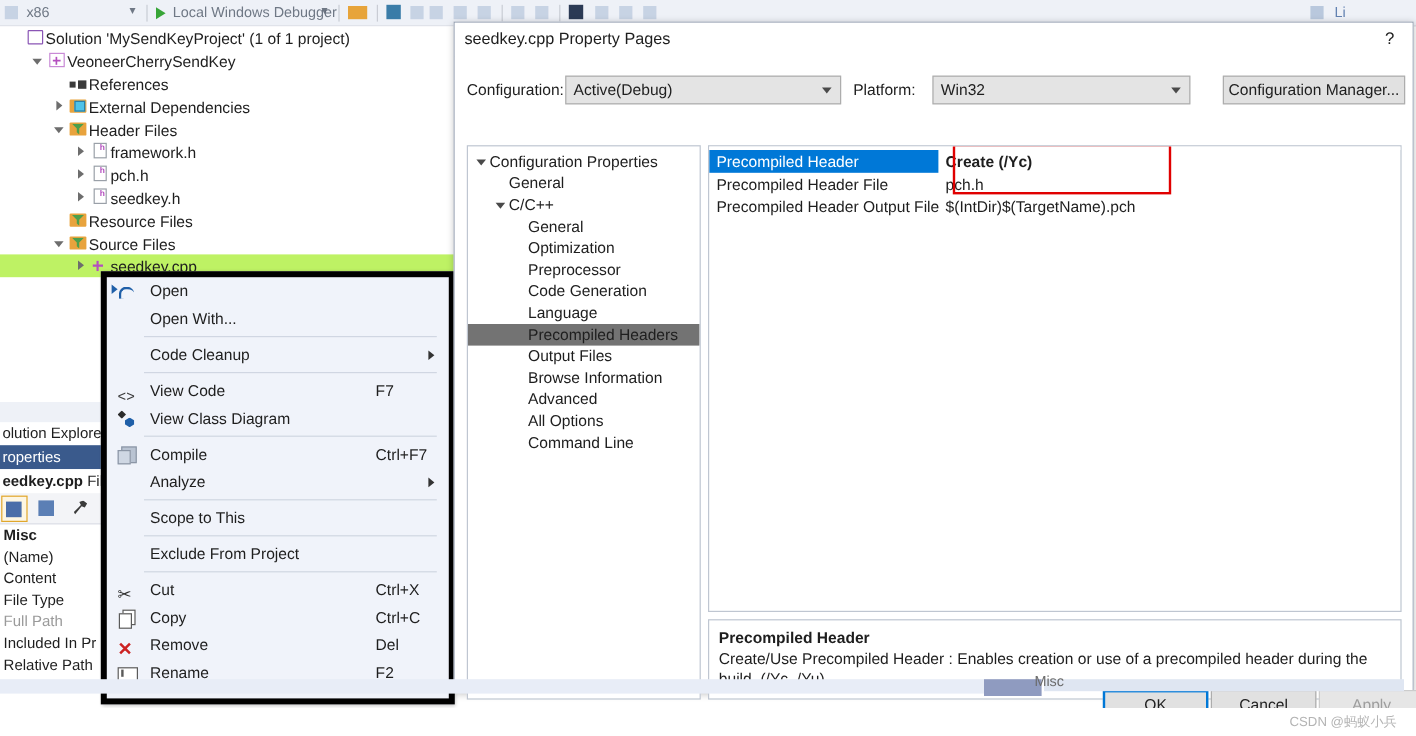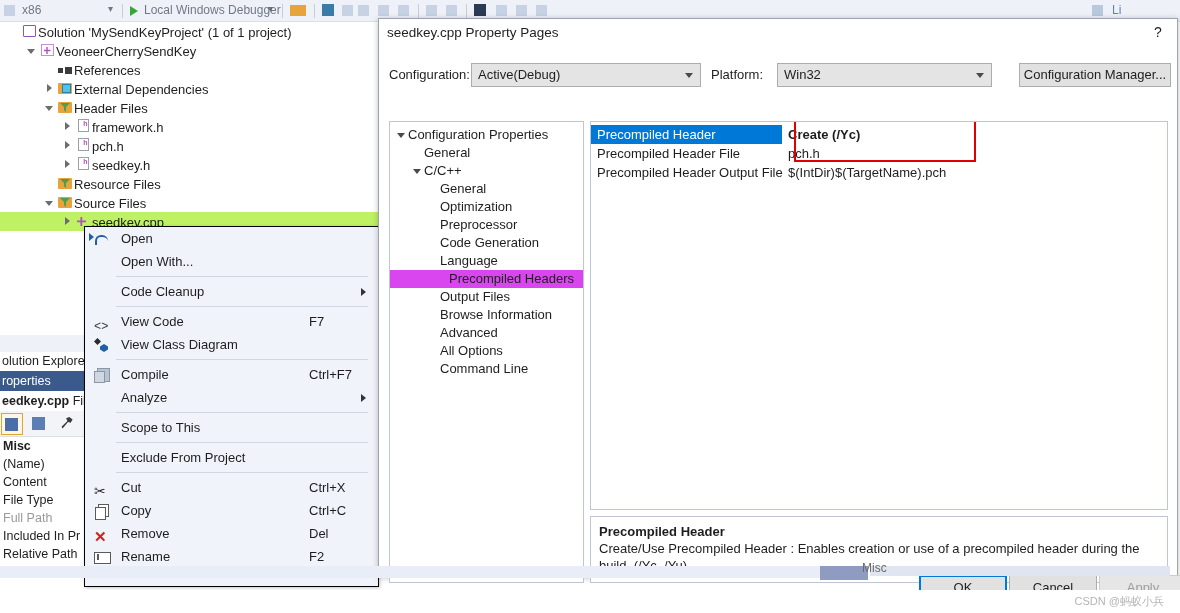--- a/index.html
+++ b/index.html
@@ -92,21 +92,21 @@
   .ic-wrench{ display:inline-block;width:13px;height:13px;margin:4px 0 0 4px;background:#3b3b3b;clip-path:polygon(10% 75%,55% 30%,45% 10%,70% 0,95% 20%,80% 45%,60% 38%,18% 88%);}
   .props-grid { position: absolute; left: 0; top: 437px; width: 90px; height: 153px; overflow: hidden; }
   .pg-row { height: 18px; line-height: 18px; font-size: 12.5px; padding-left: 3px; white-space: nowrap; overflow: hidden; }
   .pg-row.group { font-weight: bold; }
   .pg-row.dim { color: #9a9a9a; }
 
   
   .ctx-menu {
     position: absolute; left: 84px; top: 226px; width: 295px; height: 361px;
     background: #f0f3fa;
-    border: 1px solid #000000;
+    border: 5px solid #000000;
     box-shadow: 1px 1px 3px rgba(0,0,0,.22);
     overflow: hidden;
   }
   .ctx-item { position: relative; height: 23px; line-height: 23px; font-size: 13px; color: #1e1e1e; }
   .ctx-icon { position: absolute; left: 9px; top: 4px; width: 16px; height: 16px; }
   .ctx-label { position: absolute; left: 36px; top: 0; }
   .ctx-shortcut { position: absolute; left: 224px; top: 0; color: #1e1e1e; }
   .ctx-arrow { position: absolute; right: 12px; top: 8px; width:0;height:0;border-left:5px solid #333;border-top:4px solid transparent;border-bottom:4px solid transparent;}
   .ctx-sep { height: 1px; margin: 3px 10px 3px 31px; background: #d0d6e2; }
 
@@ -165,21 +165,21 @@
     border: 1px solid #adadad; font-size: 13px; line-height: 22px;
     text-align: center; color: #1e1e1e; overflow: hidden; white-space: nowrap;
   }
 
   
   .dlg-tree {
     position: absolute; left: 10px; top: 74px; width: 195px; height: 462px;
     background: #ffffff; border: 1px solid #bfc6d1; overflow: hidden;
   }
   .dt-row { height: 18px; line-height: 18px; font-size: 13px; white-space: nowrap; color:#1e1e1e; }
-  .dt-row.sel { background: #d946ef; text-align: center; }
+  .dt-row.sel { background: #737373; }
   .dt-exp { display:inline-block; width:14px; text-align:center; }
   .dt-tri { display:inline-block;width:0;height:0;border-top:5px solid #4a4a4a;border-left:4px solid transparent;border-right:4px solid transparent; vertical-align: middle;}
 
   
   .dlg-grid {
     position: absolute; left: 211px; top: 74px; width: 578px; height: 389px;
     background: #ffffff; border: 1px solid #bfc6d1; overflow: hidden;
   }
   .gr-row { position: relative; height: 19px; line-height: 19px; font-size: 13px; }
   .gr-name { position: absolute; left: 6px; top: 0; width: 190px; white-space: nowrap; }

